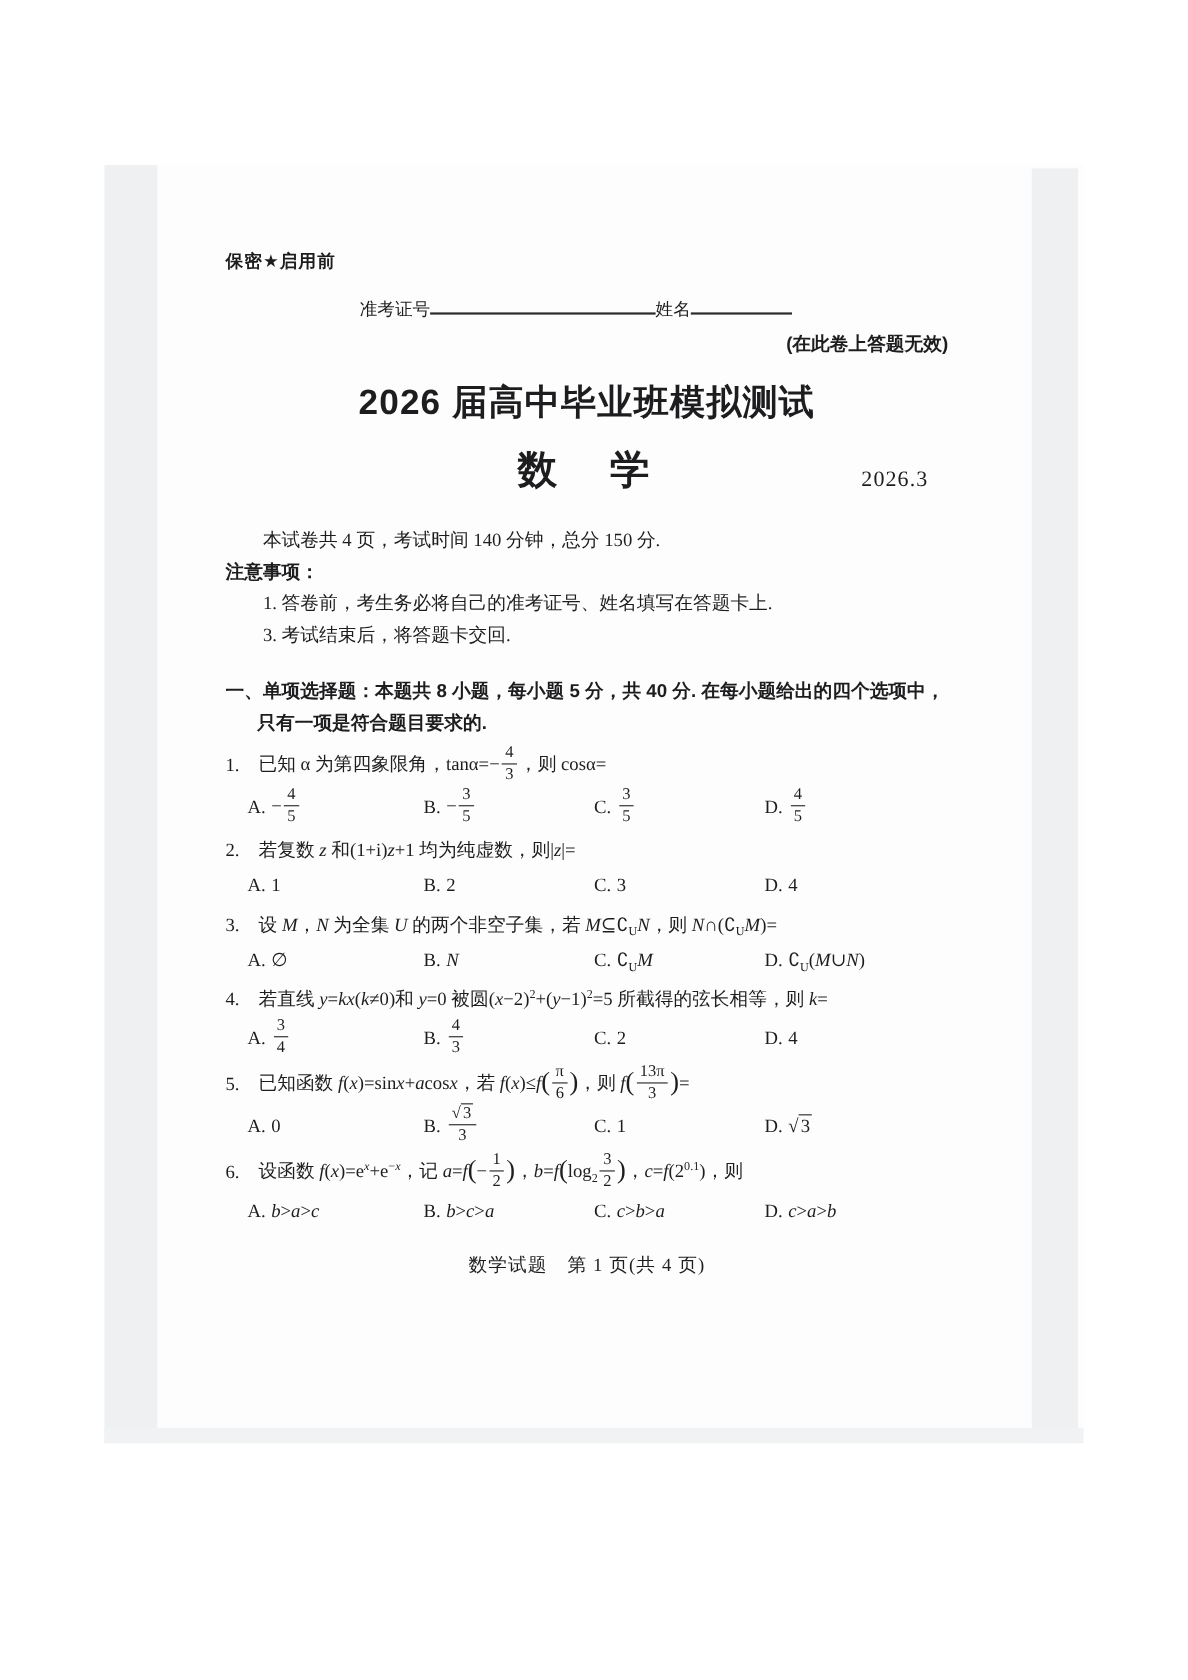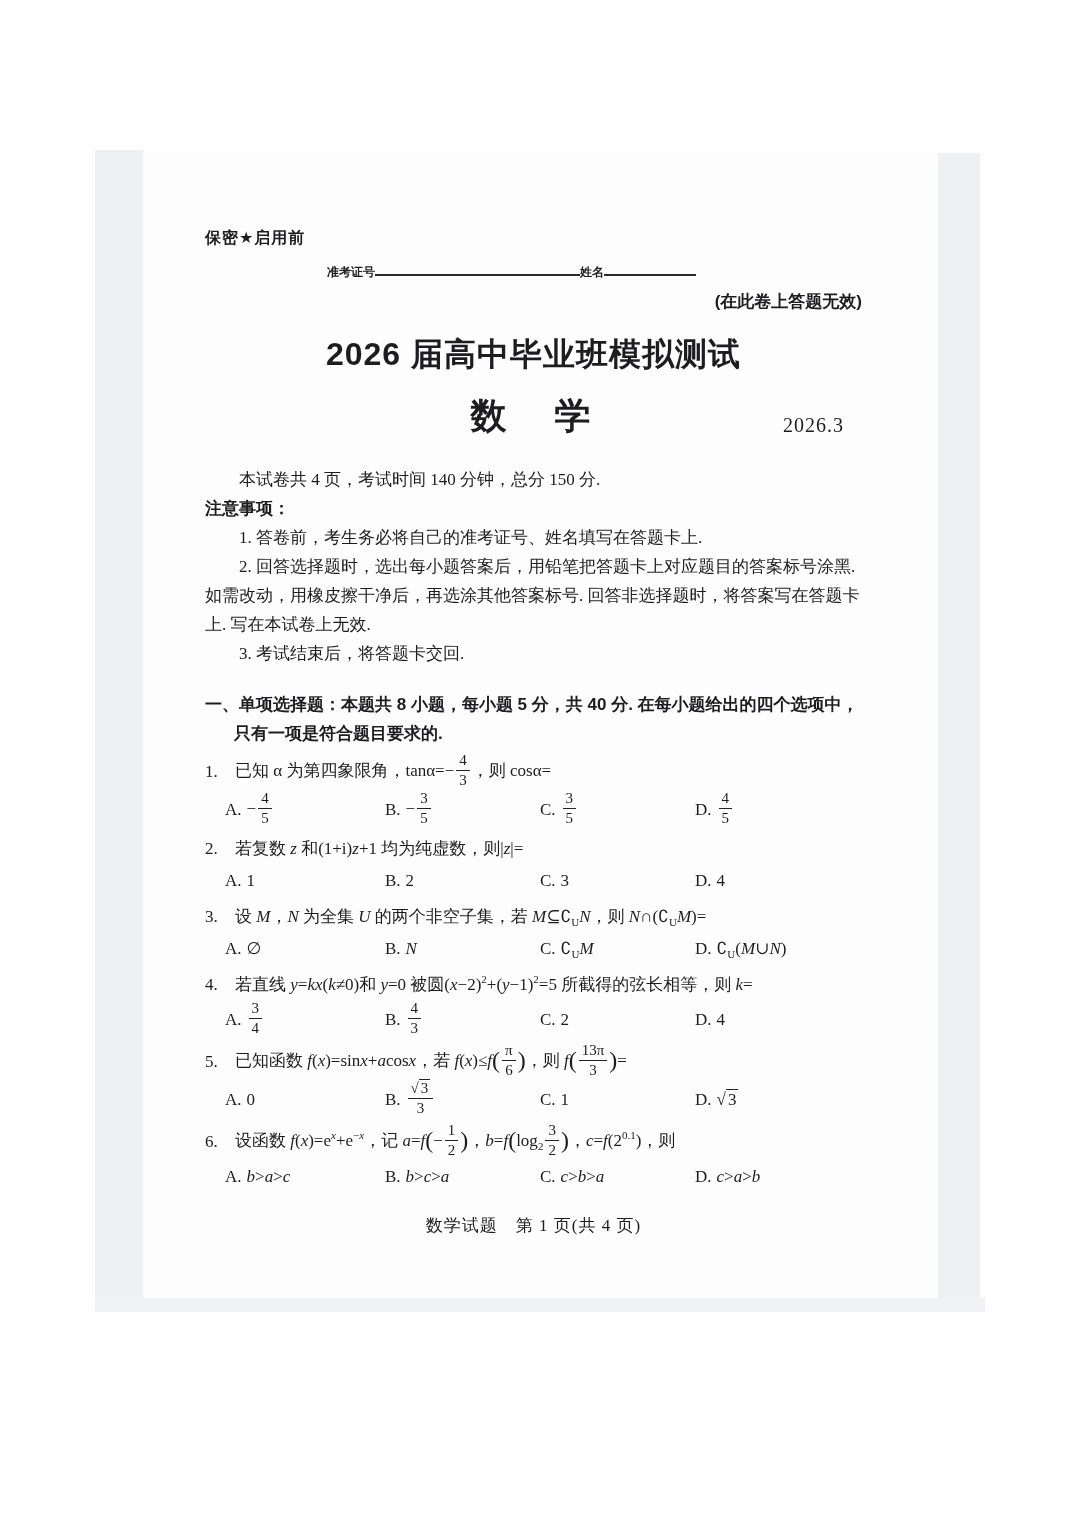--- a/index.html
+++ b/index.html
@@ -14,21 +14,21 @@
   }
   .edge-left  { position:absolute; left:0;  top:0; width:48px;  height:1162px; background:#eef0f2; }
   .edge-right { position:absolute; left:843px; top:3px; width:42px; height:1159px; background:#eef0f2; }
   .edge-bottom{ position:absolute; left:0; top:1148px; width:890px; height:14px; background:#f0f2f4; }
   .content {
     position:absolute; left:110px; top:0; width:657px; height:1162px;
     padding-top:78px; box-sizing:border-box; font-size:17px;
   }
   .hei { font-family:"Liberation Sans","DejaVu Sans",sans-serif; }
   .secrecy { font-weight:700; font-size:16px; letter-spacing:1px; }
-  .id-line { margin:10px 0 0 122px; font-weight:700; font-size:12px; white-space:nowrap; }
+  .id-line { margin:20px 0 0 122px; font-weight:400; font-size:16px; white-space:nowrap; }
   .blank { display:inline-block; border-bottom:2px solid #2a2a2a; height:15px; vertical-align:baseline; }
   .blank.long { width:205px; }
   .blank.short { width:92px; }
   .invalid { text-align:right; font-weight:700; font-size:17px; margin-top:9px; }
   .exam-title { text-align:center; font-weight:700; font-size:32px; margin-top:20px; letter-spacing:1px; }
   .subject-row { position:relative; margin-top:14px; height:50px; }
   .subject { text-align:center; font-weight:700; font-size:36px; letter-spacing:6px; line-height:50px; }
   .exam-date { position:absolute; right:18px; bottom:4px; font-size:20px; font-weight:400; letter-spacing:1px; }
   .intro { margin-top:24px; text-indent:2em; line-height:29px; }
   .notes-label { font-weight:700; line-height:29px; }
@@ -82,21 +82,20 @@
 
     <div class="subject-row">
       <div class="subject hei">数　学</div>
       <div class="exam-date">2026.3</div>
     </div>
 
     <div class="intro">本试卷共 4 页，考试时间 140 分钟，总分 150 分.</div>
 
     <div class="notes-label hei">注意事项：</div>
     <p class="note">1. 答卷前，考生务必将自己的准考证号、姓名填写在答题卡上.</p>
-    <p class="note">2. 回答选择题时，选出每小题答案后，用铅笔把答题卡上对应题目的答案标号涂黑. 如需改动，用橡皮擦干净后，再选涂其他答案标号. 回答非选择题时，将答案写在答题卡上. 写在本试卷上无效.</p>
     <p class="note">3. 考试结束后，将答题卡交回.</p>
 
     <div class="section-head hei">一、单项选择题：本题共 8 小题，每小题 5 分，共 40 分. 在每小题给出的四个选项中，只有一项是符合题目要求的.</div>
 
     <div class="questions">
   <div class="q">
     <div class="q-line">
       <span class="q-num">1.</span>
       <span class="q-stem">已知 α 为第四象限角，tanα=−<span class="fr"><span class="fn">4</span><span class="fd">3</span></span>，则 cosα=</span>
     </div>

